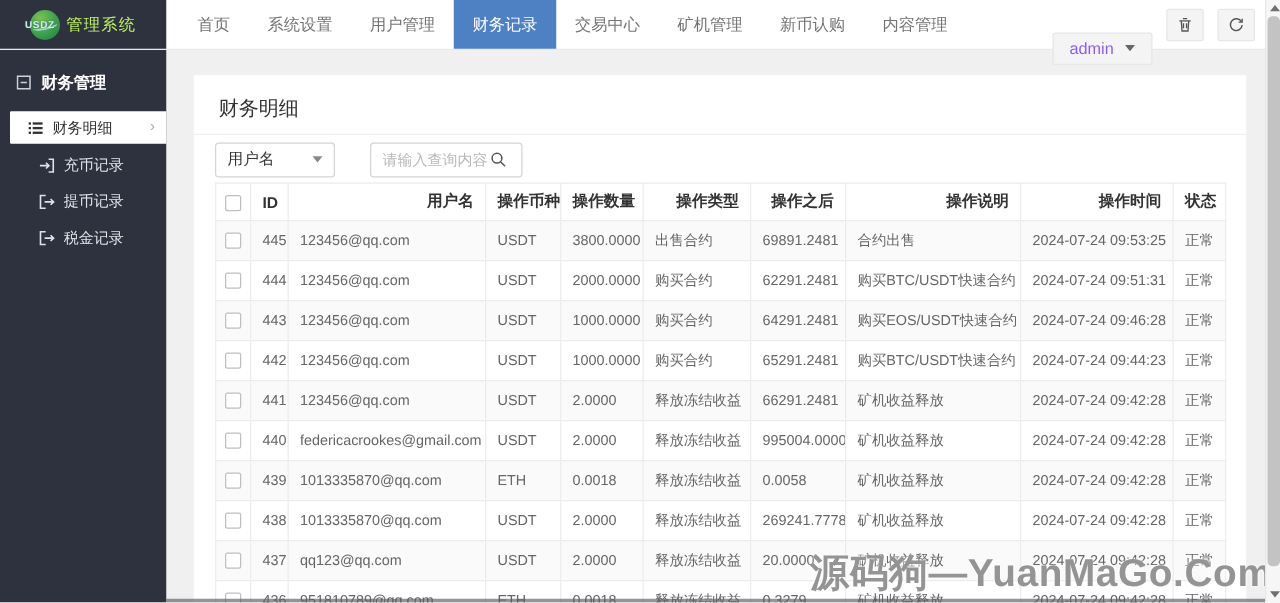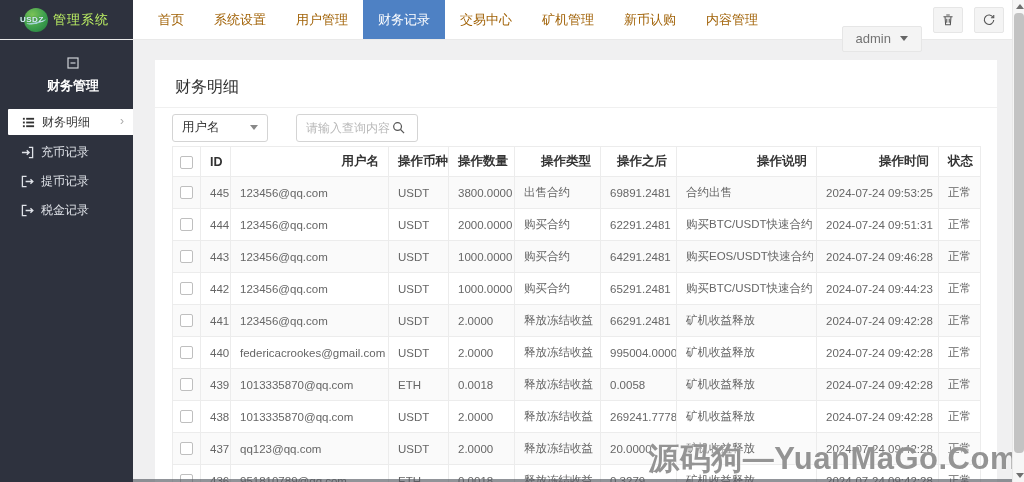--- a/index.html
+++ b/index.html
@@ -7,33 +7,33 @@
   body { font-family:"Liberation Sans","DejaVu Sans",sans-serif; background:#f0f0f1; position:relative; color:#333; }
 
   
   .topbar { position:absolute; top:0; left:0; width:1024px; height:40px; background:#fff; display:flex; align-items:stretch; border-bottom:1px solid #e9e9e9; z-index:10; }
   .logo { width:133px; background:#2e323e; display:flex; align-items:center; justify-content:center; gap:5px; flex:0 0 133px; }
   .globe { width:24px; height:24px; border-radius:50%; background:radial-gradient(circle at 35% 30%, #7cc356 0%, #3d9e4e 55%, #1f7a3a 100%); position:relative; flex:0 0 24px; }
   .globe .swoosh { position:absolute; left:2px; top:10px; width:20px; height:6px; border-bottom:2px solid #bfe3ff; border-radius:50%; transform:rotate(-12deg); opacity:.8; }
   .globe .usdz { position:absolute; left:-4px; top:7px; font-size:8px; font-weight:bold; color:#d7e8f7; letter-spacing:.5px; text-shadow:0 0 2px #1f7a3a; }
   .brand-title { color:#bef264; font-size:13px; font-weight:normal; letter-spacing:1px; }
   .nav { display:flex; align-items:stretch; padding-left:10px; flex:1 1 auto; }
-  .nav-item { padding:0 15px; display:flex; align-items:center; font-size:13px; color:#a16207; cursor:pointer; }
+  .nav-item { padding:0 15px; display:flex; align-items:center; font-size:13px; color:#737373; cursor:pointer; }
   .nav-item.active { background:#4e81c4; color:#fff; }
   .topbar-right { display:flex; align-items:center; gap:11px; padding-right:20px; }
-  .admin-btn { height:26px; background:#f4f4f4; border:1px solid #e6e6e6; border-radius:2px; display:flex; align-items:center; gap:9px; padding:0 13px; font-size:13px; color:#737373; cursor:pointer;margin-top:38px; }
+  .admin-btn { height:26px; background:#f4f4f4; border:1px solid #e6e6e6; border-radius:2px; display:flex; align-items:center; gap:9px; padding:0 13px; font-size:13px; color:#8b5cf6; cursor:pointer;margin-top:38px; }
   .caret-down { width:0; height:0; border-left:4px solid transparent; border-right:4px solid transparent; border-top:5px solid #666; }
   .icon-btn { width:30px; height:26px; background:#f4f4f4; border:1px solid #e6e6e6; border-radius:2px; display:flex; align-items:center; justify-content:center; color:#555; cursor:pointer; }
   .icon-btn svg { width:14px; height:14px; }
 
   
   .sidebar { position:absolute; top:40px; left:0; width:133px; height:442px; background:#2e323e; z-index:9; }
-  .side-section { display:flex; align-items:center; gap:8px; color:#fff; font-size:13px; font-weight:bold; padding:17px 0 12px 13px; cursor:pointer;flex-direction:column; }
+  .side-section { display:flex; align-items:center; gap:8px; color:#fff; font-size:13px; font-weight:bold; padding:17px 0 12px 13px; cursor:pointer; }
   .side-section svg { width:12px; height:12px; }
-  .side-item { height:29px; display:flex; align-items:center; gap:7px; padding-left:21px; color:#dfe2e8; font-size:12px; cursor:pointer; position:relative; }
+  .side-item { height:29px; display:flex; align-items:center; gap:7px; padding-left:31px; color:#dfe2e8; font-size:12px; cursor:pointer; position:relative; }
   .side-item svg { width:13px; height:13px; flex:0 0 13px; }
   .side-item.active { background:#fff; color:#333; margin:2px 0 3px 8px; height:26px; padding-left:14px; border-radius:1px 0 0 1px; }
   .side-item.active .side-chevron { display:block; }
   .side-chevron { display:none; position:absolute; right:9px; top:5px; color:#aaa; font-size:12px; }
 
   
   .card { position:absolute; left:155px; top:60px; width:842px; height:422px; background:#fff; z-index:5; }
   .card-title { padding:17px 20px 9px 20px; font-size:16px; color:#333; }
   .card-divider { border-bottom:1px solid #f0f0f0; }
   .filter-row { display:flex; align-items:center; gap:12px; padding:5px 17px 4px 17px; height:38px; }

